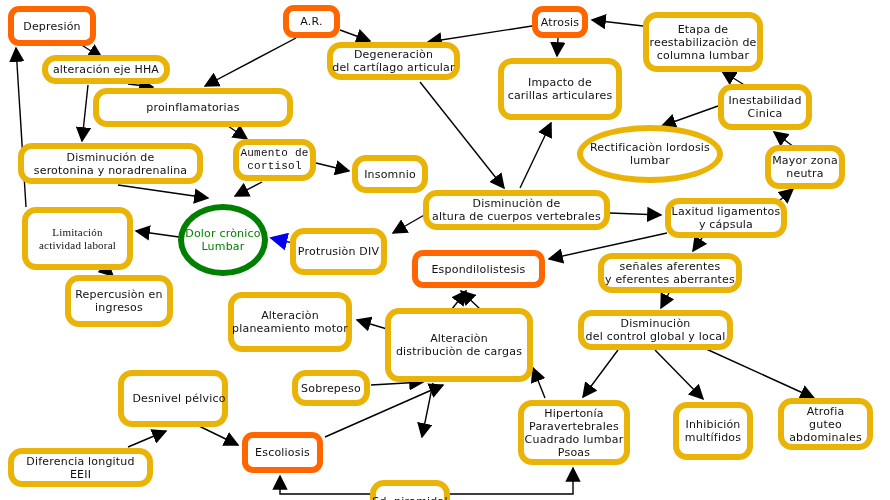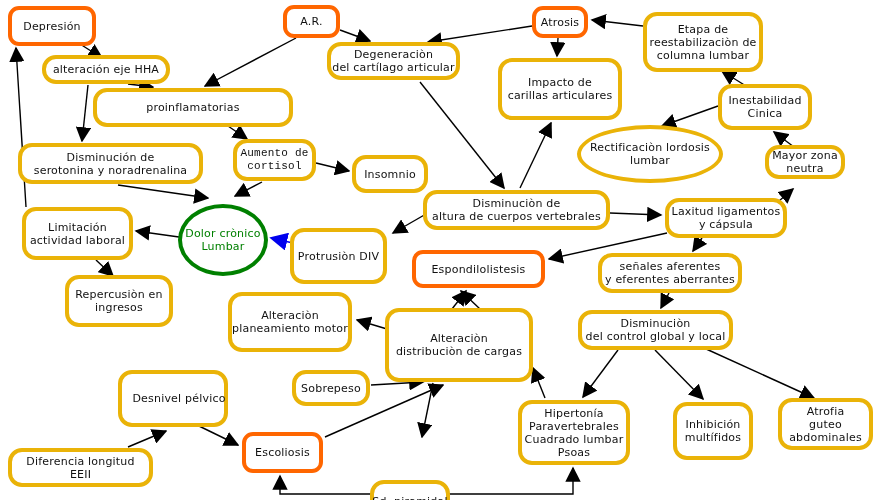--- a/index.html
+++ b/index.html
@@ -1,21 +1,21 @@
 <!DOCTYPE html>
 <html><head>
 <meta charset="utf-8">
 <style>
   html,body{margin:0;padding:0;background:#ffffff;}
   #stage{position:relative;width:890px;height:500px;background:#ffffff;overflow:hidden;
          font-family:"DejaVu Sans","Liberation Sans",sans-serif;}
   #edges{position:absolute;left:0;top:0;width:890px;height:500px;}
   .node{position:absolute;box-sizing:border-box;display:flex;flex-direction:column;
         align-items:center;justify-content:center;text-align:left;
-        background:#ffffff;border:4px solid #eab308;border-radius:14px;
+        background:#ffffff;border:6px solid #eab308;border-radius:14px;
         font-size:11px;line-height:13px;color:#111111;letter-spacing:.2px;
         white-space:nowrap;z-index:2;cursor:default;}
   .node.highlight{border-color:#ff6600;border-radius:11px;}
   .node.focus{border-color:#008000;color:#008000;}
   .node.ellipse{border-radius:50%;}
 </style>
 </head>
 <body>
 
 <div id="stage">
@@ -101,21 +101,21 @@
         <div>Inestabilidad</div>
         <div>Cinica</div>
       </div>
       <div class="node plain" style="left: 93px; top: 88px; width: 200px; height: 39px;">
         <div>proinflamatorias</div>
       </div>
       <div class="node ellipse" style="left: 577px; top: 125px; width: 146px; height: 58px;">
         <div>Rectificaciòn lordosis</div>
         <div>lumbar</div>
       </div>
-      <div class="node plain" style="left: 765px; top: 145px; width: 80px; height: 34px;">
+      <div class="node plain" style="left: 765px; top: 145px; width: 80px; height: 44px;">
         <div>Mayor zona</div>
         <div>neutra</div>
       </div>
       <div class="node plain" style="left: 18px; top: 143px; width: 185px; height: 41px;">
         <div>Disminución de</div>
         <div>serotonina y noradrenalina</div>
       </div>
       <div class="node plain" style="left: 233px; top: 139px; width: 83px; height: 42px; font-family: Liberation Mono, monospace;">
         <div>Aumento de</div>
         <div>cortisol</div>
@@ -124,29 +124,29 @@
         <div>Insomnio</div>
       </div>
       <div class="node plain" style="left: 423px; top: 190px; width: 187px; height: 40px;">
         <div>Disminuciòn de</div>
         <div>altura de cuerpos vertebrales</div>
       </div>
       <div class="node plain" style="left: 665px; top: 198px; width: 122px; height: 40px;">
         <div>Laxitud ligamentos</div>
         <div>y cápsula</div>
       </div>
-      <div class="node plain" style="left: 22px; top: 207px; width: 111px; height: 53px;">
+      <div class="node plain" style="left: 22px; top: 207px; width: 111px; height: 63px; font-family: Liberation Serif, serif;">
         <div>Limitación</div>
         <div>actividad laboral</div>
       </div>
       <div class="node focus ellipse" style="left: 178px; top: 204px; width: 90px; height: 72px;">
         <div>Dolor crònico</div>
         <div>Lumbar</div>
       </div>
-      <div class="node plain" style="left: 290px; top: 228px; width: 97px; height: 56px;">
+      <div class="node plain" style="left: 290px; top: 228px; width: 97px; height: 47px;">
         <div>Protrusiòn DIV</div>
       </div>
       <div class="node highlight" style="left: 412px; top: 250px; width: 133px; height: 38px;">
         <div>Espondilolistesis</div>
       </div>
       <div class="node plain" style="left: 598px; top: 253px; width: 144px; height: 40px;">
         <div>señales aferentes</div>
         <div>y eferentes aberrantes</div>
       </div>
       <div class="node plain" style="left: 65px; top: 275px; width: 108px; height: 52px;">

